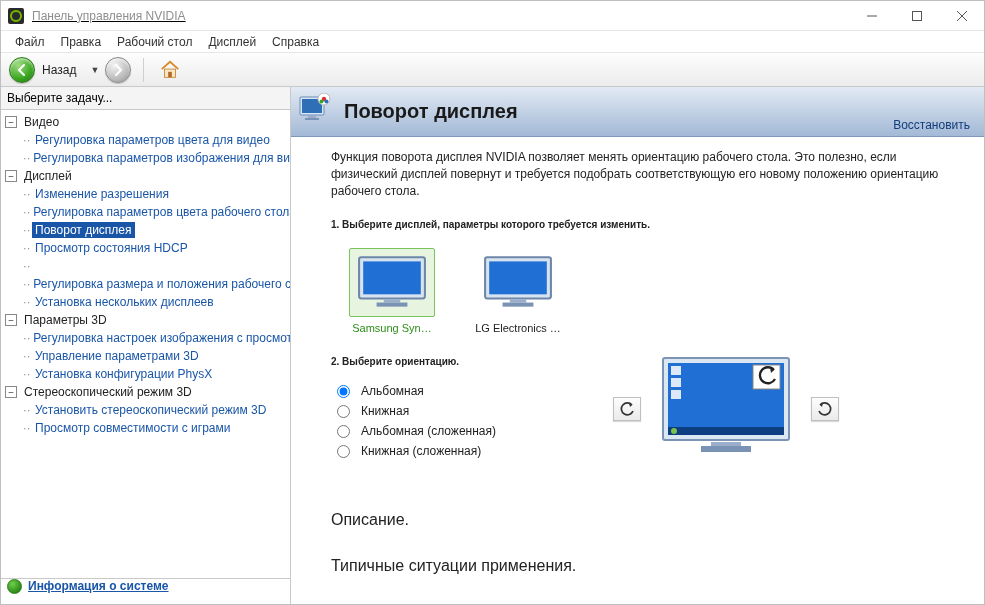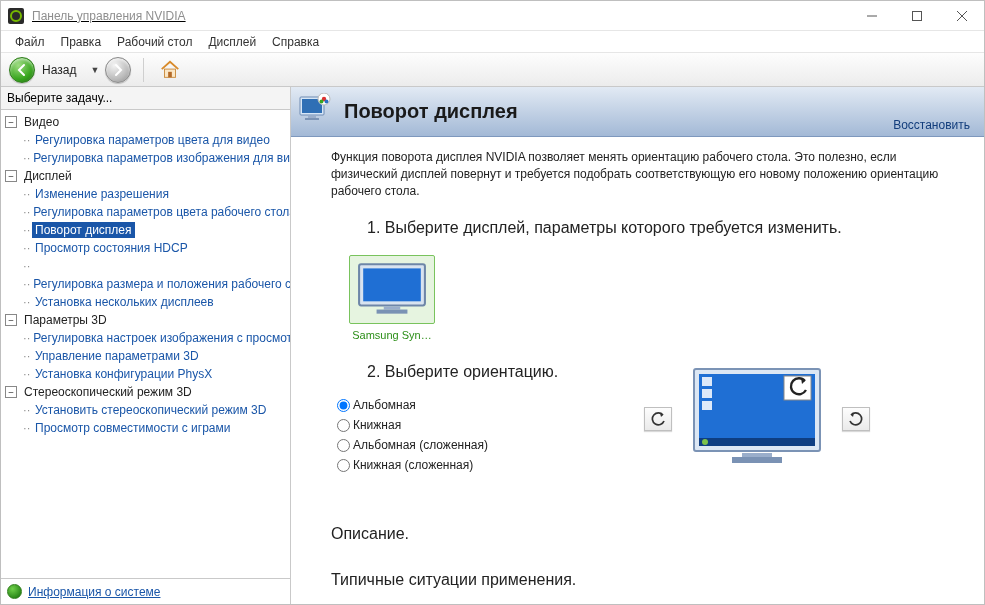--- a/index.html
+++ b/index.html
@@ -38,46 +38,46 @@
 .tree-toggle { width: 12px; height: 12px; border: 1px solid #888; display: inline-flex; align-items: center; justify-content: center; font-size: 9px; line-height: 1; color: #444; margin-right: 4px; font-family: monospace; background: #fff; }
 .tree-label { color: #222; padding: 1px 3px; }
 .tree-children { padding-left: 18px; }
 .tree-leaf { display: flex; align-items: center; height: 18px; }
 .tree-dash { width: 9px; color: #888; font-size: 11px; }
 .tree-link { color: #1a56a8; text-decoration: none; padding: 1px 3px; white-space: nowrap; }
 .tree-link.selected { background: #1a56a8; color: #fff; }
 .sidebar::-webkit-scrollbar, .tree::-webkit-scrollbar { height: 16px; width: 16px; }
 .tree::-webkit-scrollbar-track { background: #f0f0f0; }
 .tree::-webkit-scrollbar-thumb { background: #c7c7c7; border: 1px solid #a8a8a8; }
-.info-bar { height: 26px; border-top: 1px solid #c9c9c9; display: flex; align-items: center; padding-left: 6px; gap: 6px; }
+.info-bar { height: 26px; border-top: 1px solid #c9c9c9; display: flex; padding-left: 6px; gap: 6px; font-weight: bold; }
 .info-icon { width: 15px; height: 15px; border-radius: 50%; background: radial-gradient(circle at 35% 30%, #6fd04a, #2e8b1b 70%, #175b0d); border: 1px solid #2e7d1a; }
 .info-link { font-size: 12px; color: #1a56a8; text-decoration: underline; }
 
 
 .main { flex: 1; display: flex; flex-direction: column; overflow: hidden; }
 .main-header { height: 50px; background: linear-gradient(#e2eaf4,#a3b9d6); border-bottom: 1px solid #7e98bd; display: flex; align-items: center; padding: 0 10px 0 8px; position: relative; }
 .main-header-icon { margin-right: 9px; }
 .main-title { font-size: 20px; font-weight: bold; color: #1a1a1a; flex: 1; }
 .restore-link { font-size: 12px; color: #123d7c; position: absolute; right: 14px; bottom: 4px; }
 
 .main-content { flex: 1; padding: 12px 28px 14px 40px; overflow: hidden; font-size: 12px; color: #222; display: flex; flex-direction: column; }
 .desc { margin-bottom: 20px; line-height: 1.4; }
-.section-title { font-weight: normal; margin-bottom: 14px; font-size: 16px; margin-left: 36px; }
+.section-title { font-weight: bold; margin-bottom: 14px; font-size: 10px; }
 .sect { margin-bottom: 22px; }
 
 .displays { display: flex; gap: 40px; padding-left: 18px; padding-top: 4px; }
 .disp { display: inline-flex; flex-direction: column; align-items: center; cursor: pointer; }
 .disp-box { padding: 5px 6px 4px; border: 1px solid transparent; border-radius: 2px; }
 .disp.selected .disp-box { background: #e6f4e0; border-color: #79c35d; }
 .disp-label { font-size: 11px; margin-top: 5px; }
 .disp.selected .disp-label { color: #2c8f18; }
 
 .orient-row { display: flex; align-items: center; }
 .radio-group { padding-left: 6px; }
-.radio-row { display: flex; align-items: center; height: 20px; font-size: 12px; gap: 3px; }
+.radio-row { display: flex; align-items: center; height: 20px; font-size: 12px; gap: 11px; }
 .radio-row input { width: 13px; height: 13px; }
 
 .preview-area { flex: 1; display: flex; align-items: center; justify-content: center; gap: 20px; }
 .rot-btn { width: 28px; height: 24px; background: linear-gradient(#fdfdfd,#eaeaea); border: 1px solid #bfbfbf; display: flex; align-items: center; justify-content: center; cursor: pointer; box-shadow: 0 1px 1px rgba(0,0,0,.15); }
 
 .footer-labels { font-size: 16px; }
 .footer-labels > div { margin-top: 28px; }
 
 
 .monitor-svg { display: block; }
@@ -270,20 +270,31 @@
             <div class="disp selected">
               <div class="disp-box">
                 <svg class="monitor-svg" width="72" height="58" viewBox="0 0 70 56">
     <rect x="3" y="3" width="64" height="40" rx="2" fill="#d8e3f0" stroke="#6e86a8" stroke-width="2"></rect>
     <rect x="7" y="7" width="56" height="32" fill="#1f6fd4"></rect>
     <rect x="27" y="44" width="16" height="3" fill="#9aaecb"></rect>
     <rect x="20" y="47" width="30" height="4" fill="#7a92b4"></rect>
   </svg>
               </div>
               <div class="disp-label">Samsung Syn…</div>
+            </div>
+            <div class="disp">
+              <div class="disp-box">
+                <svg class="monitor-svg" width="72" height="58" viewBox="0 0 70 56">
+    <rect x="3" y="3" width="64" height="40" rx="2" fill="#d8e3f0" stroke="#6e86a8" stroke-width="2"></rect>
+    <rect x="7" y="7" width="56" height="32" fill="#1f6fd4"></rect>
+    <rect x="27" y="44" width="16" height="3" fill="#9aaecb"></rect>
+    <rect x="20" y="47" width="30" height="4" fill="#7a92b4"></rect>
+  </svg>
+              </div>
+              <div class="disp-label">LG Electronics …</div>
             </div>
           </div>
       </div>
 
       <div class="sect orient-row">
         <div>
           <div class="section-title">2. Выберите ориентацию.</div>
           <div class="radio-group" id="radios">
               <label class="radio-row">
                 <input type="radio" name="orient" checked="" style="">

